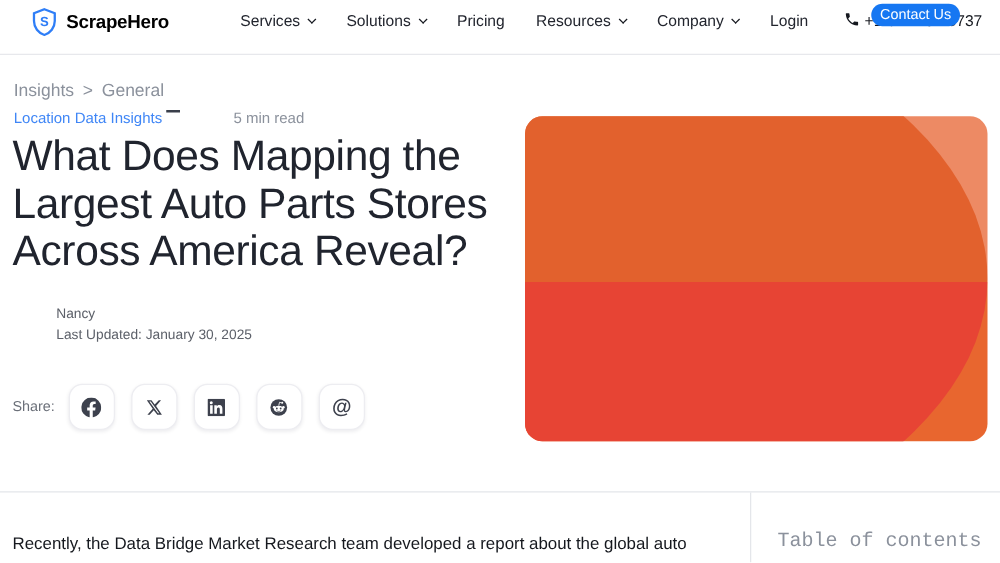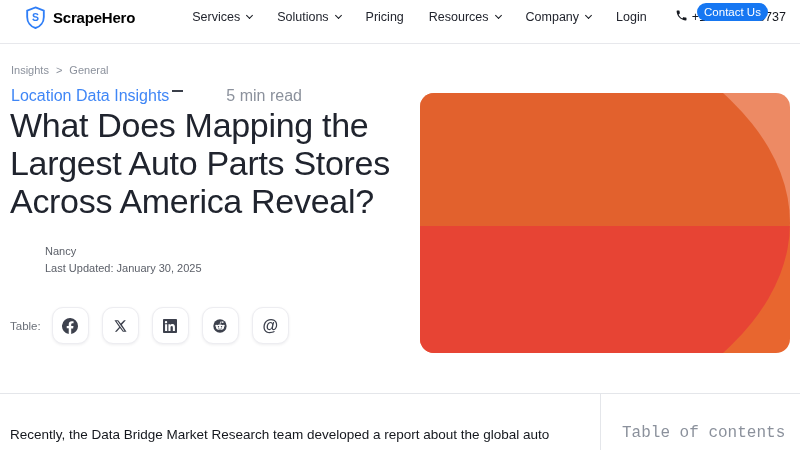--- a/index.html
+++ b/index.html
@@ -22,24 +22,24 @@
           border-bottom:1.7px solid #15181f; transform:rotate(45deg);
           display:inline-block; margin-left:7px; margin-top:-3px; }
   .phone { display:flex; align-items:center; gap:4px; margin-left:28px;
            font-size:12.5px; color:#15181f; cursor:pointer; white-space:nowrap; }
   .contact-btn { position:absolute; left:697px; top:3px; width:71px; height:18px;
                  background:#1677f2; color:#fff; font-size:11.5px; border:none;
                  border-radius:14px; cursor:pointer;
                  font-family:"Liberation Sans", sans-serif; }
 
   
-  .breadcrumb { position:absolute; left:11px; top:64px; font-size:11px;
+  .breadcrumb { position:absolute; left:11px; top:64px; font-size:14px;
                 color:#8b919c; display:flex; gap:7px; align-items:center; }
   .breadcrumb a { color:#8b919c; text-decoration:none; cursor:pointer; }
-  .cat-row { position:absolute; left:11px; top:87px; font-size:16px;
+  .cat-row { position:absolute; left:11px; top:87px; font-size:12px;
              display:flex; align-items:center; }
   .cat-link { color:#3f86f6; text-decoration:none; cursor:pointer; }
   .cat-sep { width:11px; height:1.8px; background:#3a3f4a; display:inline-block;
              position:relative; top:-5px; margin:0 5px 0 3px; }
   .read-time { color:#8b919c;margin-left:38px; }
   .title { position:absolute; left:10px; top:106px; width:402px;
            font-size:34px; line-height:38px; font-weight:500; color:#20242e;
            letter-spacing:-0.3px; }
   .author-block { position:absolute; left:45px; top:243px; font-size:11px;
                   color:#5c6069; line-height:17px; }
@@ -141,21 +141,21 @@
   </div>
 
   <h1 class="title">What Does Mapping the Largest Auto Parts Stores Across America Reveal?</h1>
 
   <div class="author-block">
     <div>Nancy</div>
     <div>Last Updated: January 30, 2025</div>
   </div>
 
   <div class="share-row">
-    <span class="share-label">Table:</span>
+    <span class="share-label">Share:</span>
 
     <div class="share-btn">
       <span>
         <svg width="16" height="16" viewBox="0 0 24 24">
           <path fill="currentColor" d="M24 12a12 12 0 1 0-13.9 11.9v-8.4h-3v-3.5h3V9.4c0-3 1.8-4.7 4.5-4.7 1.3 0 2.7.2 2.7.2v3h-1.5c-1.5 0-2 .9-2 1.9v2.3h3.4l-.5 3.5h-2.9v8.4A12 12 0 0 0 24 12z"></path>
         </svg>
       </span>
     </div>
 
     <div class="share-btn">

